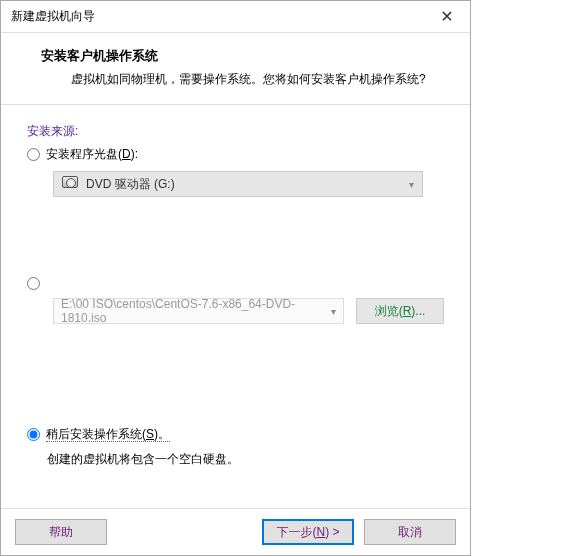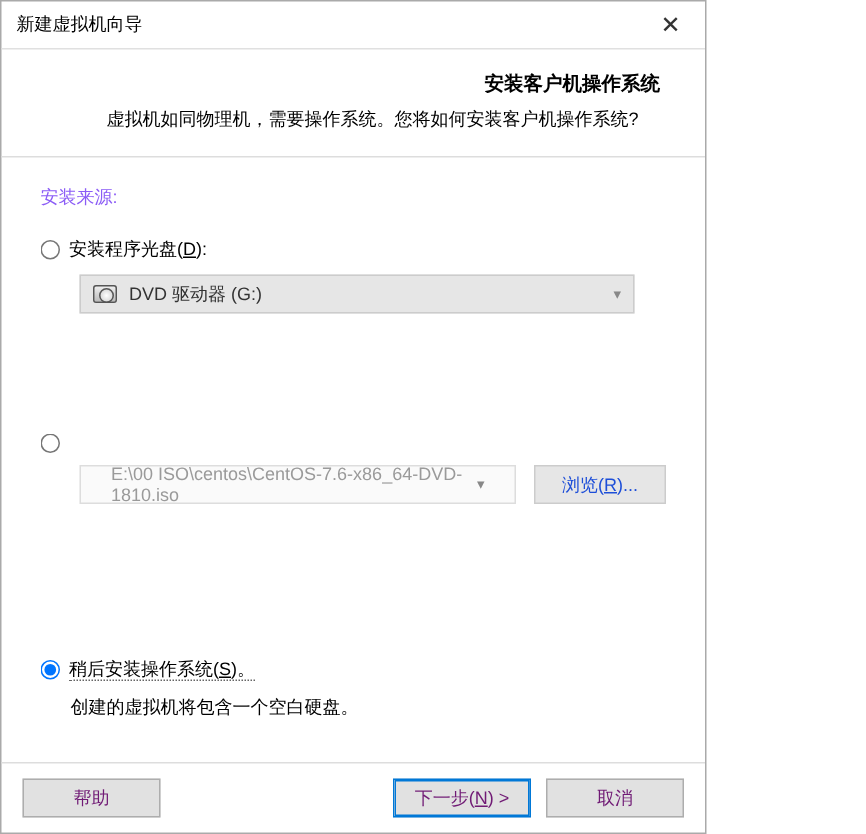--- a/index.html
+++ b/index.html
@@ -30,27 +30,27 @@
     .close-btn {
       width: 46px; height: 31px;
       display: flex; align-items: center; justify-content: center;
       font-size: 16px; color: #333;
       cursor: pointer;
     }
     .header {
       padding: 14px 30px 16px 30px;
       border-bottom: 1px solid #ddd;
     }
-    .header-title { font-size: 13px; font-weight: bold; color: #000; margin-bottom: 6px; margin-left: 10px; text-align: right; }
+    .header-title { font-size: 13px; font-weight: bold; color: #000; margin-bottom: 6px; margin-left: 10px; }
     .header-desc { font-size: 12px; color: #000; margin-left: 40px; }
     .content {
       flex: 1;
       padding: 18px 26px 10px 26px;
     }
-    .source-label { font-size: 12px; color: #8b5cf6; margin-bottom: 18px; }
+    .source-label { font-size: 12px; color: #4c1d95; margin-bottom: 6px; }
     .radio-row {
       display: flex;
       align-items: center;
       gap: 6px;
       margin-bottom: 8px;
     }
     .radio-row input[type="radio"] { width: 13px; height: 13px; }
     .radio-label { font-size: 12px; color: #000; }
     .indent-block { margin-left: 26px; margin-bottom: 10px; }
     .combo {
@@ -58,21 +58,21 @@
       border: 1px solid #ccc;
       background: #e6e6e6;
       display: flex;
       align-items: center;
       padding: 0 8px;
       font-size: 12px;
       color: #333;
       width: 370px;
       justify-content: space-between;
     }
-    .combo-content { display: flex; align-items: center; gap: 8px; }
+    .combo-content { display: flex; gap: 8px; }
     .chevron { color: #888; font-size: 10px; }
     .dvd-icon {
       width: 16px; height: 12px;
       border: 1px solid #555;
       border-radius: 2px;
       background: linear-gradient(#eee,#bbb);
       position: relative;
     }
     .dvd-icon::after {
       content: "";
@@ -88,32 +88,32 @@
       gap: 12px;
       align-items: center;
     }
     .iso-input {
       flex: 1;
       height: 26px;
       border: 1px solid #ddd;
       background: #fafafa;
       color: #9a9a9a;
       font-size: 12px;
-      padding: 0 20px;
+      padding: 0 7px;
       width: 350px;
       display: flex;
       align-items: center;
       justify-content: space-between;
     }
     .browse-btn {
       width: 88px;
       height: 26px;
       border: 1px solid #ccc;
       background: #e6e6e6;
-      color: #1d4ed8;
+      color: #15803d;
       font-size: 12px;
       display: flex;
       align-items: center;
       justify-content: center;
     }
     .later-desc {
       margin-left: 20px;
       margin-top: 8px;
       font-size: 12px;
       color: #000;

